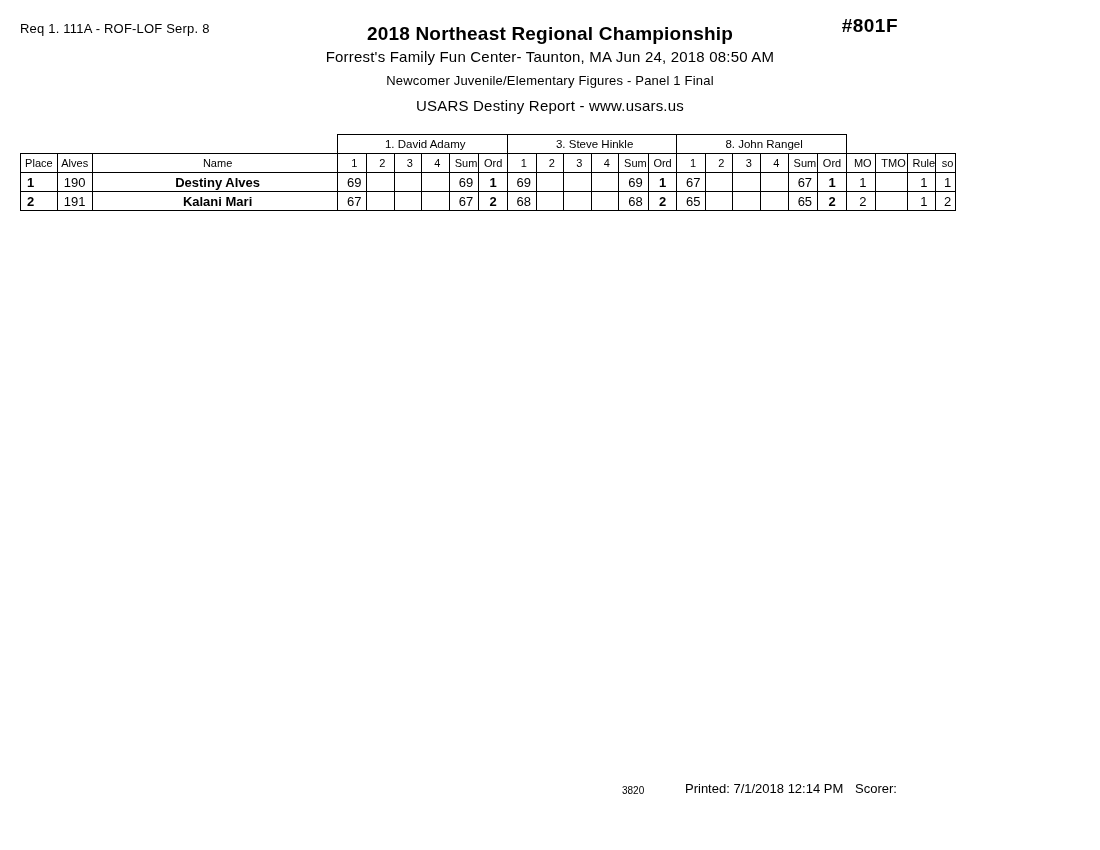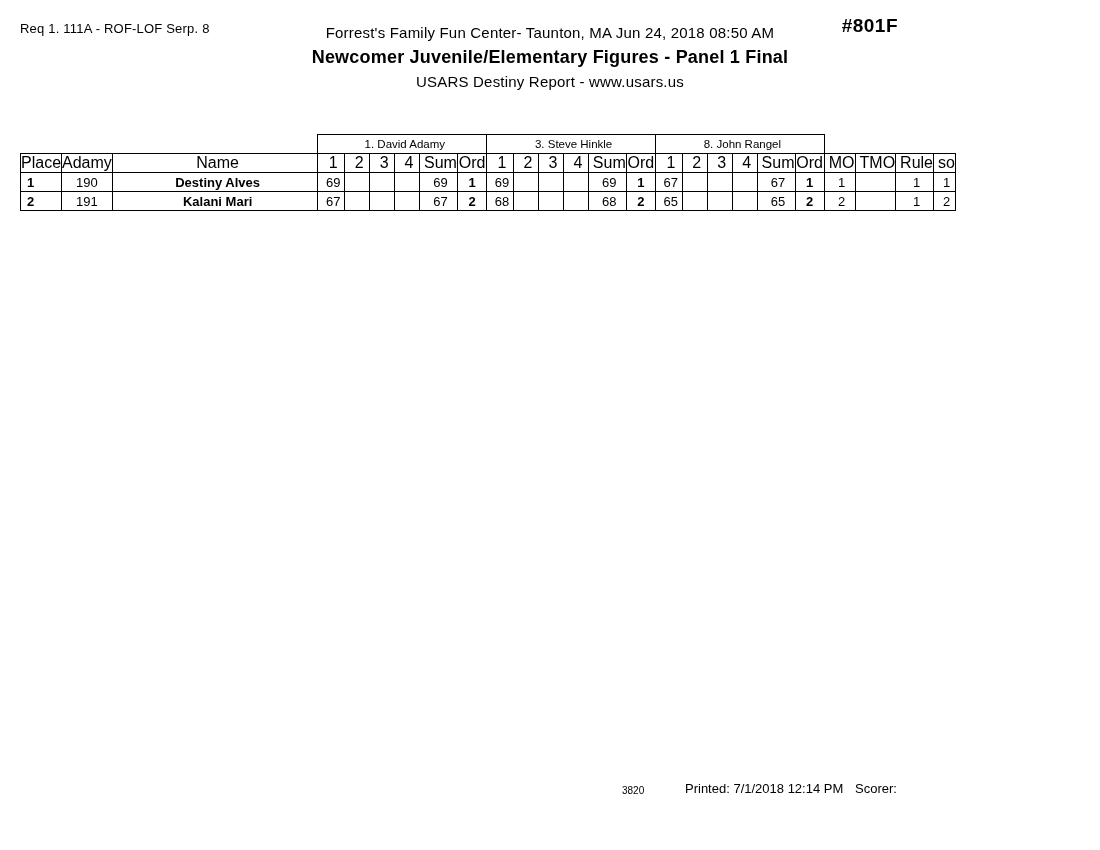--- a/index.html
+++ b/index.html
@@ -50,22 +50,22 @@
     font-weight: bold;
     letter-spacing: 0.2px;
     line-height: 24px;
   }
   .title-2 {
     font-size: 15px;
     letter-spacing: 0.2px;
     line-height: 22px;
   }
   .title-3 {
-    font-size: 18px;
-    font-weight: bold;
+    font-size: 13px;
+    font-weight: normal;
     letter-spacing: 0.2px;
     line-height: 26px;
     text-align: center;
   }
   .title-4 {
     font-size: 15px;
     letter-spacing: 0.2px;
     line-height: 24px;
   }
 
@@ -100,21 +100,21 @@
   td.c-cont  { width: 36px; }
   td.c-name  { width: 275px; text-align: left; padding-left: 5px !important; }
   td.c-sc    { width: 30px; text-align: left; padding-left: 4px !important; }
   td.c-sum   { width: 30px; text-align: left; padding-left: 4px !important; }
   td.c-ord   { width: 30px; }
   td.c-mo    { width: 30px; text-align: left; padding-left: 4px !important;}
   td.c-tmo   { width: 33px; text-align: left; padding-left: 4px !important;}
   td.c-rule  { width: 28px; text-align: left; padding-left: 4px !important;}
   td.c-so    { width: 20px; text-align: left; padding-left: 4px !important;}
 
-  .hdr-row td { font-size: 16px; height: 20px; }
+  .hdr-row td { font-size: 11px; height: 20px; }
   .hdr-row td.c-name { padding-left: 5px !important; }
 
   .data-row td { height: 20px; font-size: 13px; }
   .data-row td.c-place { font-weight: bold; text-align: left; padding-left: 6px !important; }
   .data-row td.c-cont  { font-weight: normal; }
   .data-row td.c-name  { font-weight: bold; font-size: 13px; }
   .data-row td.c-ord   { font-weight: bold; }
 
   
   .footer {
@@ -145,20 +145,21 @@
 </style>
 </head>
 <body>
 
 <div class="page">
 
   <div class="req-line">Req 1.  111A - ROF-LOF Serp. 8</div>
   <div class="event-code">#801F</div>
 
   <div class="title-block">
+    <div class="title-1">2018 Northeast Regional Championship</div>
     <div class="title-2">Forrest's Family Fun Center- Taunton, MA   Jun 24, 2018   08:50 AM</div>
     <div class="title-3">Newcomer Juvenile/Elementary Figures  -  Panel 1 Final</div>
     <div class="title-4">USARS Destiny Report - www.usars.us</div>
   </div>
 
   <div class="results-wrap">
     <table class="results">
 
       <tbody>
           <tr class="judge-row">
@@ -169,21 +170,21 @@
         <td class="judge-head" colspan="6">3.   Steve Hinkle</td>
         <td class="judge-head" colspan="6">8.   John Rangel</td>
         <td class="c-mo blank-cell"></td>
         <td class="c-tmo blank-cell"></td>
         <td class="c-rule blank-cell"></td>
         <td class="c-so blank-cell"></td>
       </tr>
 
       <tr class="hdr-row">
         <td class="c-place">Place</td>
-        <td class="c-cont">Adamy</td>
+        <td class="c-cont">Alves</td>
         <td class="c-name">Name</td>
 
         <td class="c-sc">1</td>
         <td class="c-sc">2</td>
         <td class="c-sc">3</td>
         <td class="c-sc">4</td>
         <td class="c-sum">Sum</td>
         <td class="c-ord">Ord</td>
 
         <td class="c-sc">1</td>

